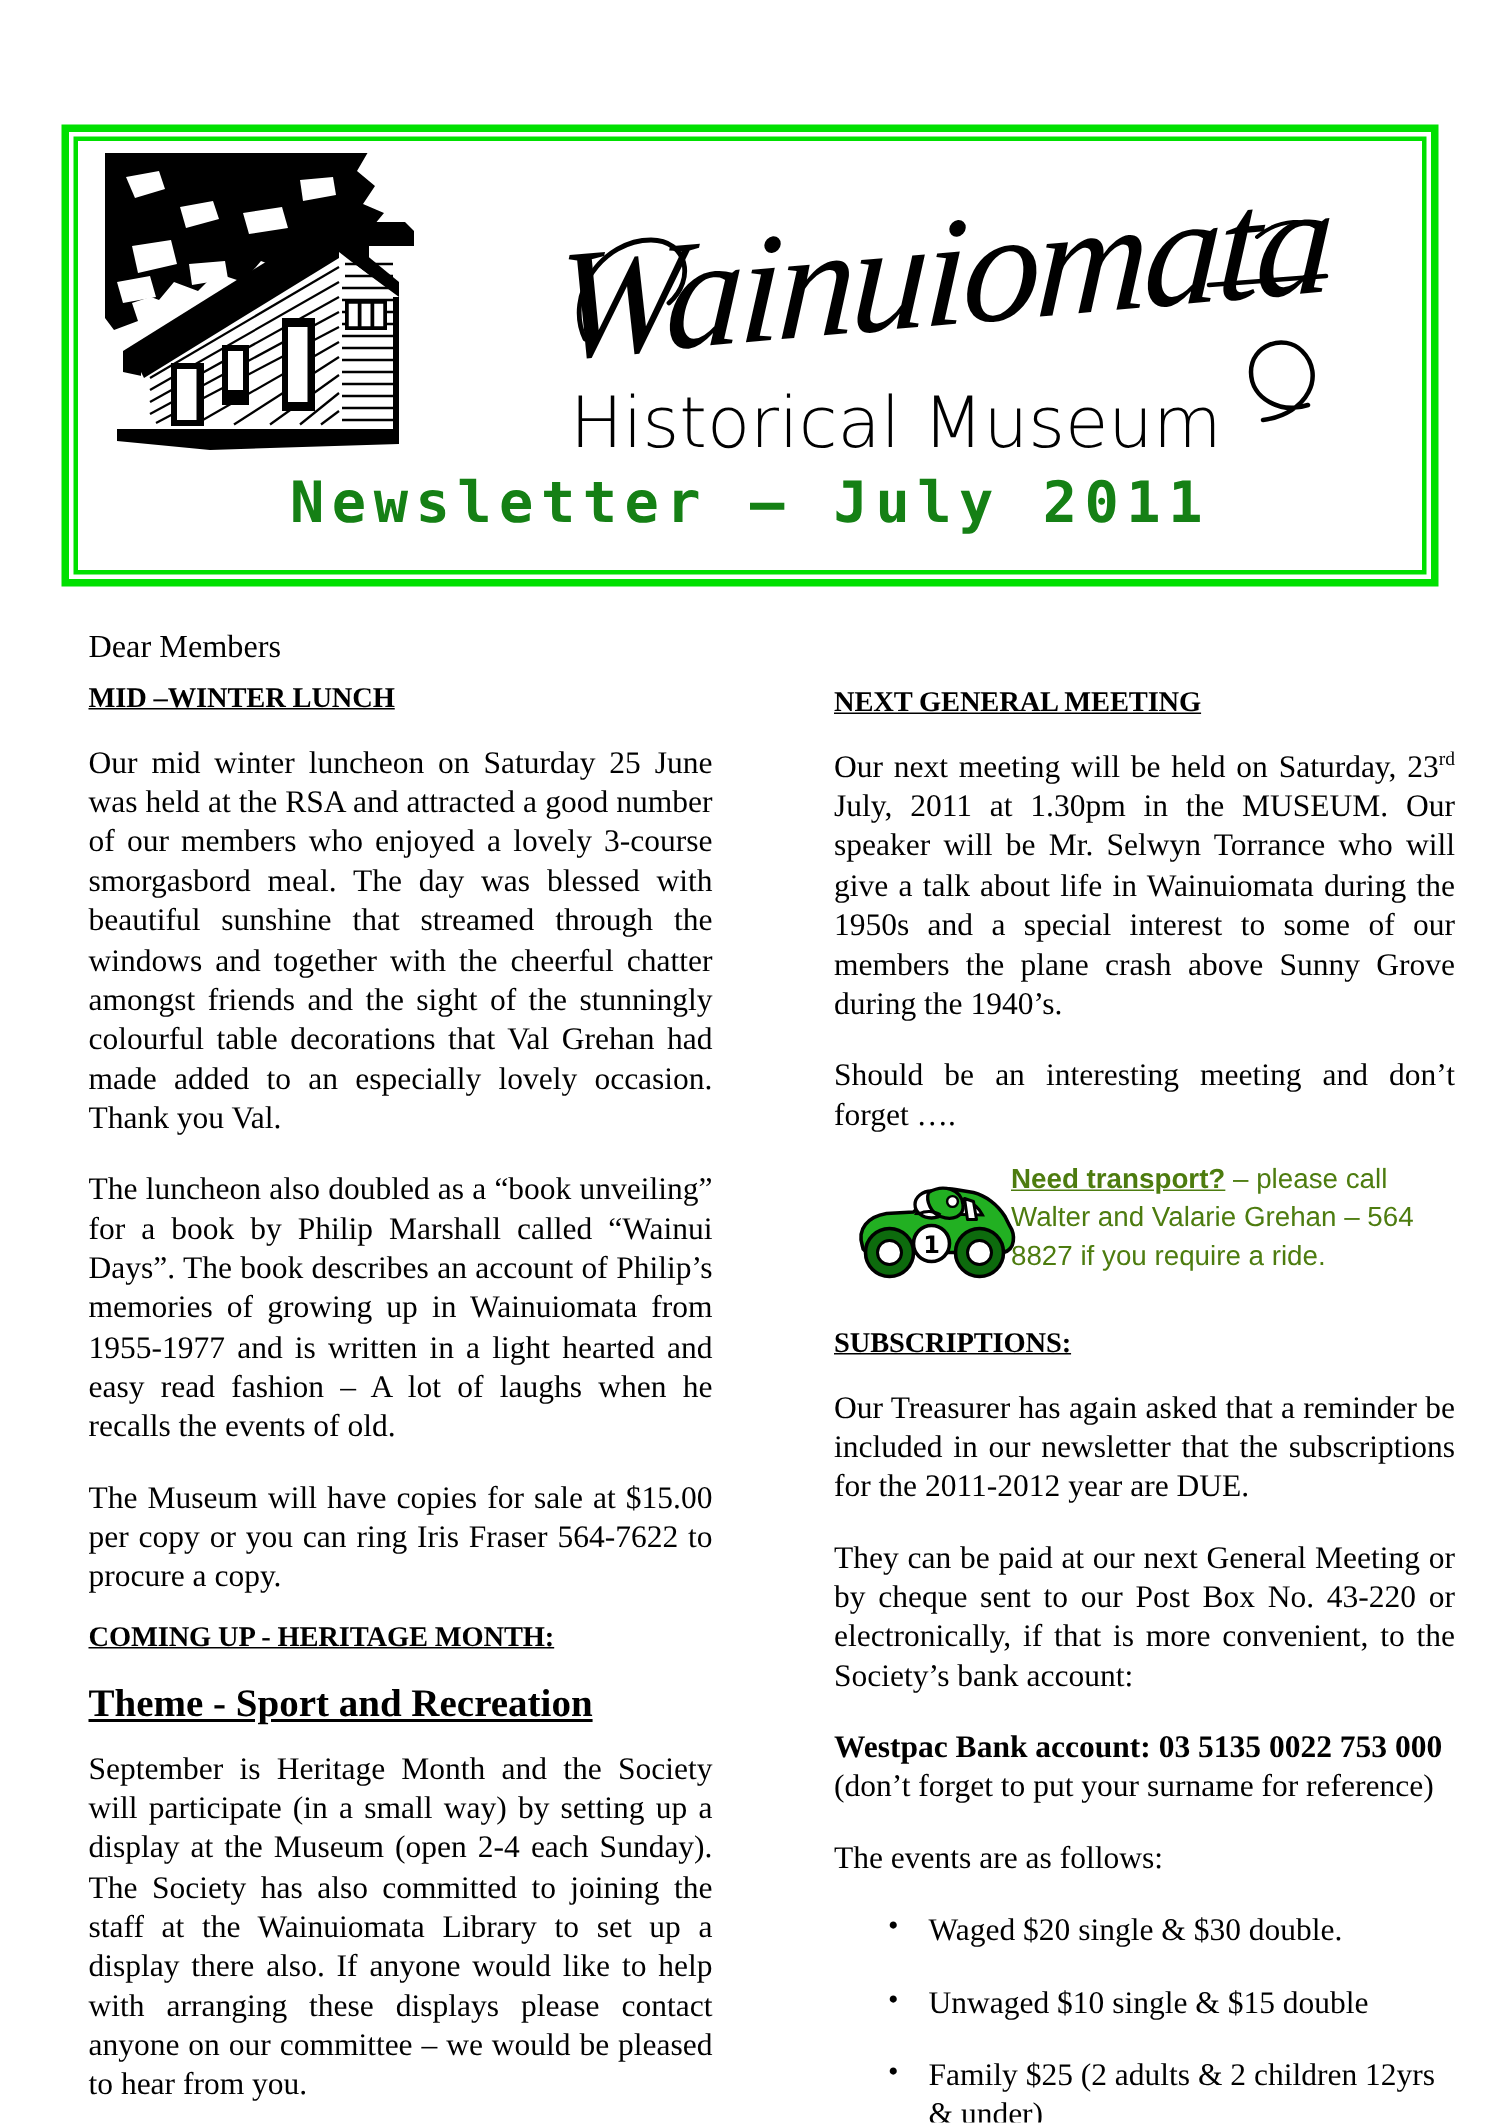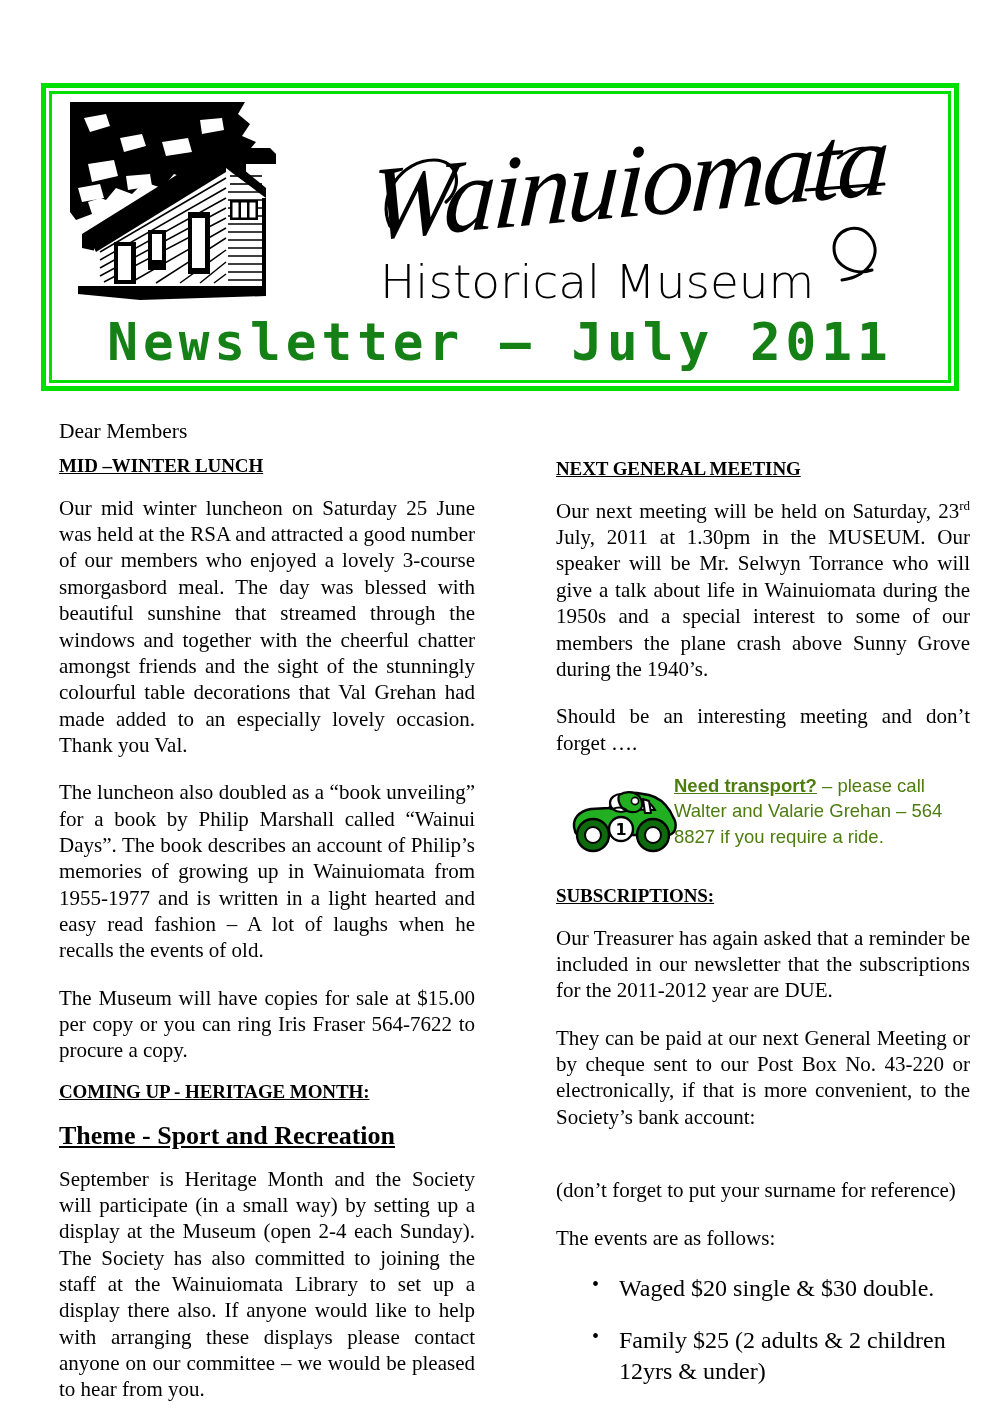--- a/index.html
+++ b/index.html
@@ -60,21 +60,21 @@
   .title-bar {
     position: absolute;
     left: 0;
     right: 0;
     top: 222px;
     text-align: center;
   }
   .newsletter-title {
     font-family: "DejaVu Sans Mono", "Liberation Mono", monospace;
     font-weight: bold;
-    font-size: 51px;
+    font-size: 38px;
     letter-spacing: 5px;
     color: #158015;
     white-space: nowrap;
     line-height: 1.05;
   }
 
   
   .salutation {
     position: absolute;
     left: 59px;
@@ -163,21 +163,21 @@
     font-size: 21px;
     line-height: 1.255;
   }
   ul.rates {
     margin: 0;
     padding: 0 0 0 36px;
     list-style: none;
   }
   ul.rates li {
     position: relative;
-    font-size: 24px;
+    font-size: 21px;
     line-height: 1.26;
     padding-left: 27px;
     margin-bottom: 1px;
     margin-top: 22px;
   }
   ul.rates li::before {
     content: "\2022";
     position: absolute;
     left: 0;
     top: -1px;
@@ -335,23 +335,24 @@
     <div class="transport-text"><span class="lead">Need transport?</span><span> – please call Walter and Valarie Grehan – 564 8827 if you require a ride.</span></div>
   </div>
 
   <h2 class="section-head">SUBSCRIPTIONS:</h2>
 
   <p class="body-par">Our Treasurer has again asked that a reminder be included in our newsletter that the subscriptions for the 2011-2012 year are DUE.</p>
 
   <p class="body-par">They can be paid at our next General Meeting or by cheque sent to our Post Box No. 43-220 or electronically, if that is more convenient, to the Society’s bank account:</p>
 
   <p class="bank-line">
-    <br>
+    <span class="acct">Westpac Bank account: 03 5135 0022 753 000</span><br>
     <span>(don’t forget to put your surname for reference)</span>
   </p>
 
   <p class="rates-intro">The events are as follows:</p>
 
   <ul class="rates">
     <li>Waged $20 single &amp; $30 double.</li>
+    <li>Unwaged $10 single &amp; $15 double</li>
     <li>Family $25 (2 adults &amp; 2 children 12yrs &amp; under)</li>
   </ul>
 </div>
 
 </body></html>

